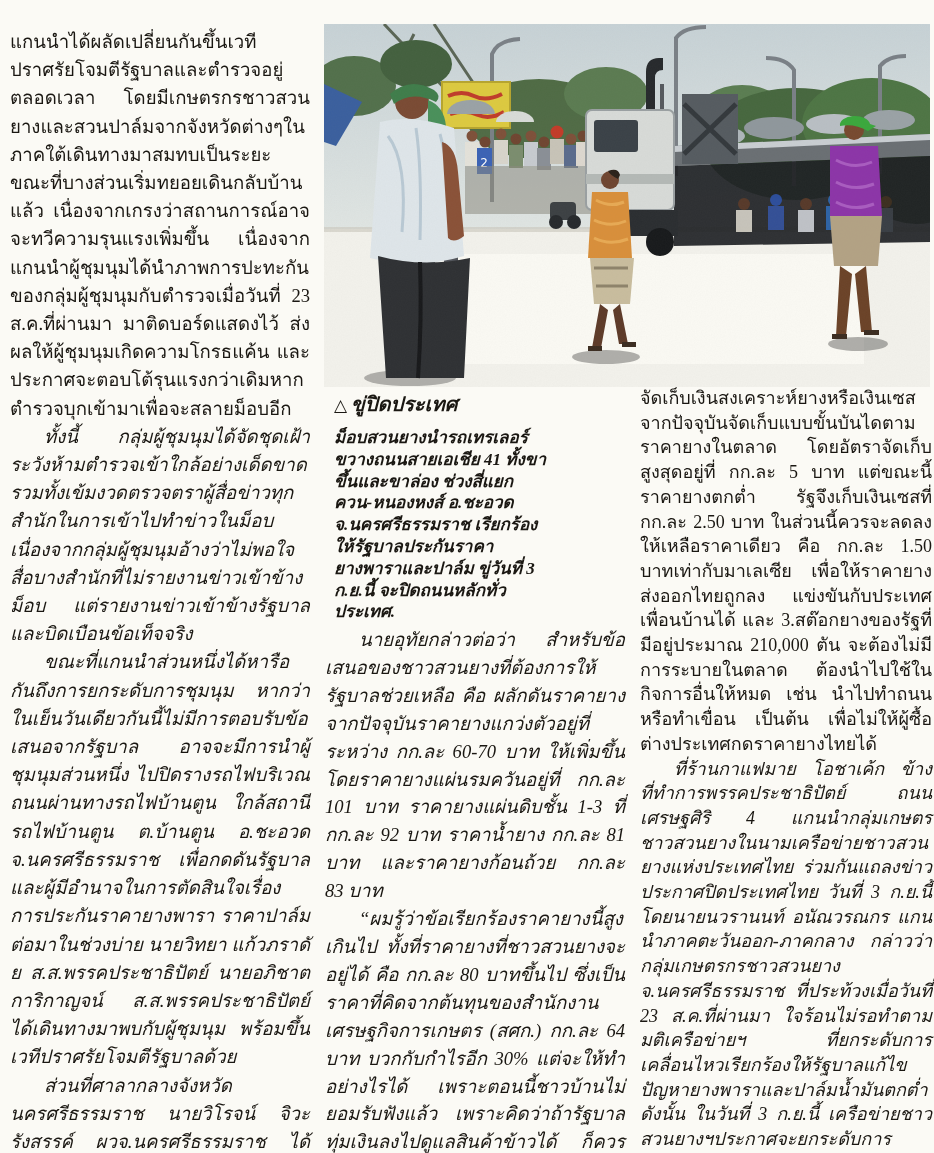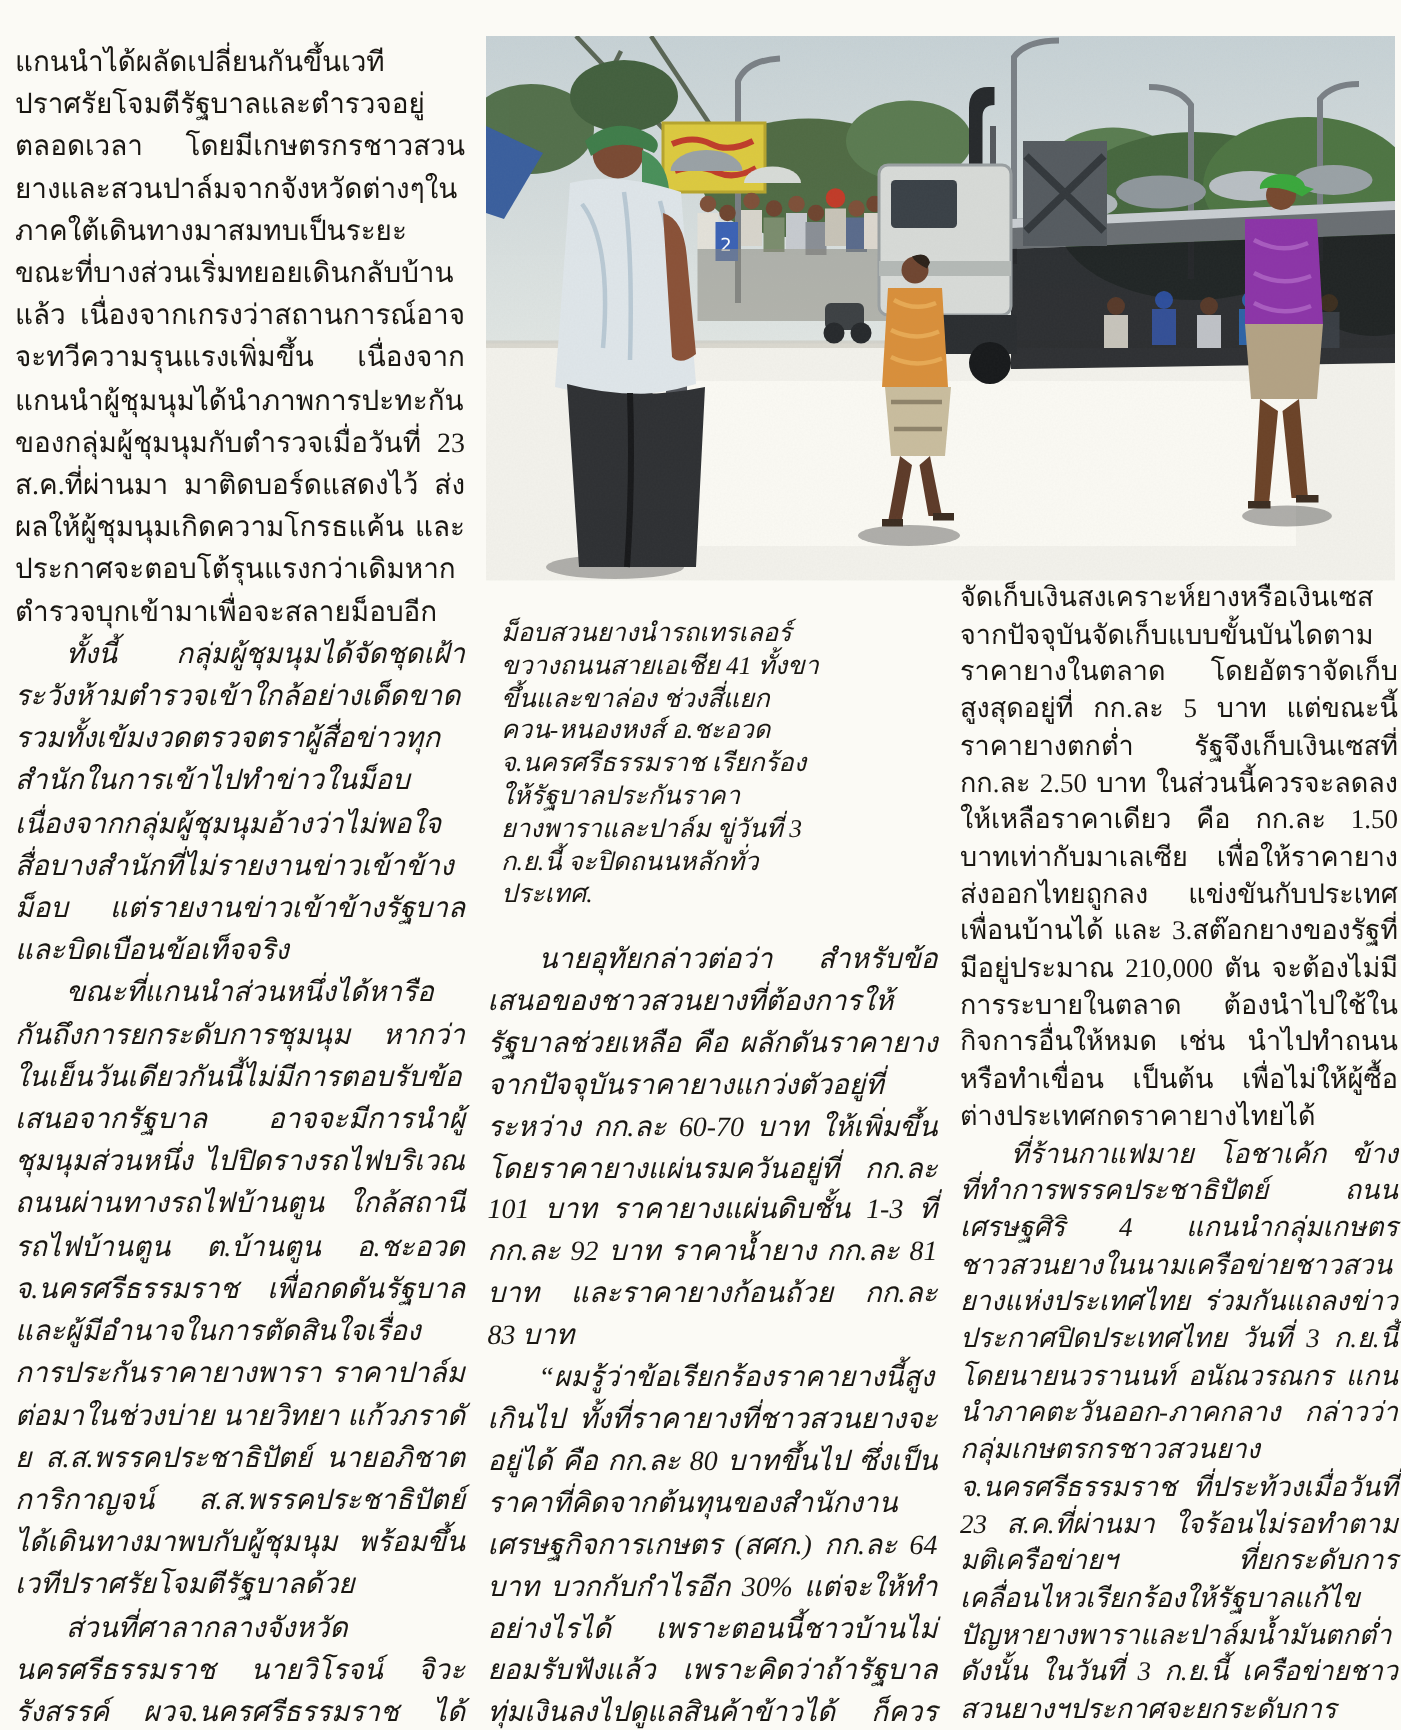--- a/index.html
+++ b/index.html
@@ -13,21 +13,21 @@
   .col p{margin:0;text-align:justify;text-wrap:pretty;}
   .col p.indent{text-indent:34px;font-style:italic;}
   .col-left{left:10px;top:28px;width:300px;font-size:18.6px;line-height:28.2px;}
   .col-middle{left:325px;top:626px;width:300px;font-size:18.6px;line-height:27.9px;}
   .col-right{left:640px;top:386px;width:292px;font-size:18px;line-height:24.7px;}
   figure.photo{position:absolute;left:324px;top:24px;width:606px;height:363px;margin:0;}
   figure.photo svg{display:block;width:100%;height:100%;}
   .caption{position:absolute;left:334px;top:391px;width:216px;}
   .caption-head{font-weight:bold;font-size:20px;line-height:26px;font-style:italic;}
   .caption-head .tri{font-style:normal;font-size:17px;margin-right:4px;}
-  .caption-body{font-style:italic;font-weight:normal;font-size:17px;line-height:21.8px;margin:20px 0 0;text-align:left;}
+  .caption-body{font-style:italic;font-weight:bold;font-size:17px;line-height:21.8px;margin:8px 0 0;text-align:left;}
 </style>
 </head>
 <body>
 
 <div class="col col-left">
   <p>แกนนำได้ผลัดเปลี่ยนกันขึ้นเวทีปราศรัยโจมตีรัฐบาลและตำรวจอยู่ตลอดเวลา โดยมีเกษตรกรชาวสวนยางและสวนปาล์มจากจังหวัดต่างๆในภาคใต้เดินทางมาสมทบเป็นระยะ ขณะที่บางส่วนเริ่มทยอยเดินกลับบ้านแล้ว เนื่องจากเกรงว่าสถานการณ์อาจจะทวีความรุนแรงเพิ่มขึ้น เนื่องจากแกนนำผู้ชุมนุมได้นำภาพการปะทะกันของกลุ่มผู้ชุมนุมกับตำรวจเมื่อวันที่ 23 ส.ค.ที่ผ่านมา มาติดบอร์ดแสดงไว้ ส่งผลให้ผู้ชุมนุมเกิดความโกรธแค้น และประกาศจะตอบโต้รุนแรงกว่าเดิมหากตำรวจบุกเข้ามาเพื่อจะสลายม็อบอีก</p>
   <p class="indent">ทั้งนี้ กลุ่มผู้ชุมนุมได้จัดชุดเฝ้าระวังห้ามตำรวจเข้าใกล้อย่างเด็ดขาด รวมทั้งเข้มงวดตรวจตราผู้สื่อข่าวทุกสำนักในการเข้าไปทำข่าวในม็อบ เนื่องจากกลุ่มผู้ชุมนุมอ้างว่าไม่พอใจสื่อบางสำนักที่ไม่รายงานข่าวเข้าข้างม็อบ แต่รายงานข่าวเข้าข้างรัฐบาลและบิดเบือนข้อเท็จจริง</p>
   <p class="indent">ขณะที่แกนนำส่วนหนึ่งได้หารือกันถึงการยกระดับการชุมนุม หากว่าในเย็นวันเดียวกันนี้ไม่มีการตอบรับข้อเสนอจากรัฐบาล อาจจะมีการนำผู้ชุมนุมส่วนหนึ่ง ไปปิดรางรถไฟบริเวณถนนผ่านทางรถไฟบ้านตูน ใกล้สถานีรถไฟบ้านตูน ต.บ้านตูน อ.ชะอวด จ.นครศรีธรรมราช เพื่อกดดันรัฐบาลและผู้มีอำนาจในการตัดสินใจเรื่องการประกันราคายางพารา ราคาปาล์ม ต่อมาในช่วงบ่าย นายวิทยา แก้วภราดัย ส.ส.พรรคประชาธิปัตย์ นายอภิชาต การิกาญจน์ ส.ส.พรรคประชาธิปัตย์ ได้เดินทางมาพบกับผู้ชุมนุม พร้อมขึ้นเวทีปราศรัยโจมตีรัฐบาลด้วย</p>
   <p class="indent">ส่วนที่ศาลากลางจังหวัดนครศรีธรรมราช นายวิโรจน์ จิวะรังสรรค์ ผวจ.นครศรีธรรมราช ได้พยายามประสานกับผู้ใหญ่ในรัฐบาลเพื่อหาทางออกแก้ไขปัญหาที่เกิดขึ้น ด้าน พล.ต.ต.รณพงษ์ ทรายแก้ว ผบก.ภ.จ.นครศรีธรรมราช เรียกประชุมลับนายตำรวจชั้นผู้ใหญ่ และเจ้าหน้าที่ฝ่ายความมั่นคงอย่างเคร่งเครียด ที่ สภ.ชะอวด เพื่อหาแนวทางคลี่คลายสถานการณ์ที่เริ่มตึงเครียดขึ้นเรื่อยๆ</p>
 
@@ -194,20 +194,23 @@
       <path d="M118,118 q14,4 16,30 l6,64 q-10,8 -16,2 Z" fill="#8a5137"></path>
       <path d="M54,232 q44,12 92,2 l-6,120 h-78 Z" fill="#2e3033"></path>
       <path d="M96,238 q2,60 -2,116" stroke="#17181a" stroke-width="4"></path>
     </g>
 
     <rect x="0" y="0" width="606" height="363" filter="url(#grain)" opacity="0.1"></rect>
   </svg>
 </figure>
 
 <div class="caption">
+  <div class="caption-head">
+    <span class="tri">△</span><span>ขู่ปิดประเทศ</span>
+  </div>
   <p class="caption-body">ม็อบสวนยางนำรถเทรเลอร์ขวางถนนสายเอเชีย 41 ทั้งขาขึ้นและขาล่อง ช่วงสี่แยกควน-หนองหงส์ อ.ชะอวด จ.นครศรีธรรมราช เรียกร้องให้รัฐบาลประกันราคายางพาราและปาล์ม ขู่วันที่ 3 ก.ย.นี้ จะปิดถนนหลักทั่วประเทศ.</p>
 </div>
 
 <div class="col col-middle">
   <p class="indent">นายอุทัยกล่าวต่อว่า สำหรับข้อเสนอของชาวสวนยางที่ต้องการให้รัฐบาลช่วยเหลือ คือ ผลักดันราคายางจากปัจจุบันราคายางแกว่งตัวอยู่ที่ระหว่าง กก.ละ 60-70 บาท ให้เพิ่มขึ้น โดยราคายางแผ่นรมควันอยู่ที่ กก.ละ 101 บาท ราคายางแผ่นดิบชั้น 1-3 ที่ กก.ละ 92 บาท ราคาน้ำยาง กก.ละ 81 บาท และราคายางก้อนถ้วย กก.ละ 83 บาท</p>
   <p class="indent">“ผมรู้ว่าข้อเรียกร้องราคายางนี้สูงเกินไป ทั้งที่ราคายางที่ชาวสวนยางจะอยู่ได้ คือ กก.ละ 80 บาทขึ้นไป ซึ่งเป็นราคาที่คิดจากต้นทุนของสำนักงานเศรษฐกิจการเกษตร (สศก.) กก.ละ 64 บาท บวกกับกำไรอีก 30% แต่จะให้ทำอย่างไรได้ เพราะตอนนี้ชาวบ้านไม่ยอมรับฟังแล้ว เพราะคิดว่าถ้ารัฐบาลทุ่มเงินลงไปดูแลสินค้าข้าวได้ ก็ควรจะช่วยเหลือยางพาราได้เช่นกัน เพราะยางก็ทำรายได้ให้แก่ประเทศไทยไม่แพ้กัน” นายอุทัยกล่าว</p>
 
 </div>
 
 <div class="col col-right">

